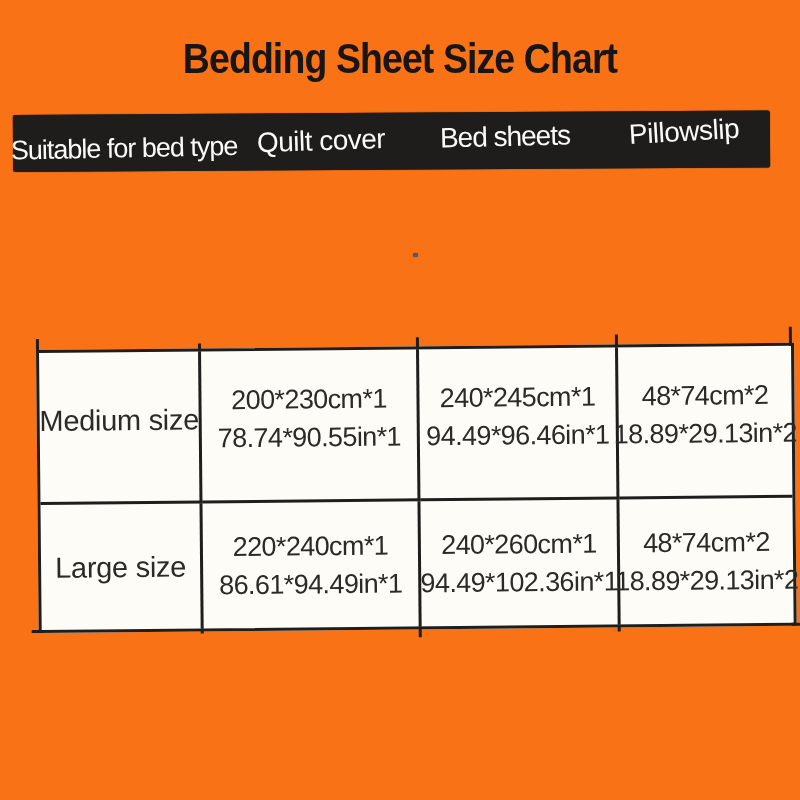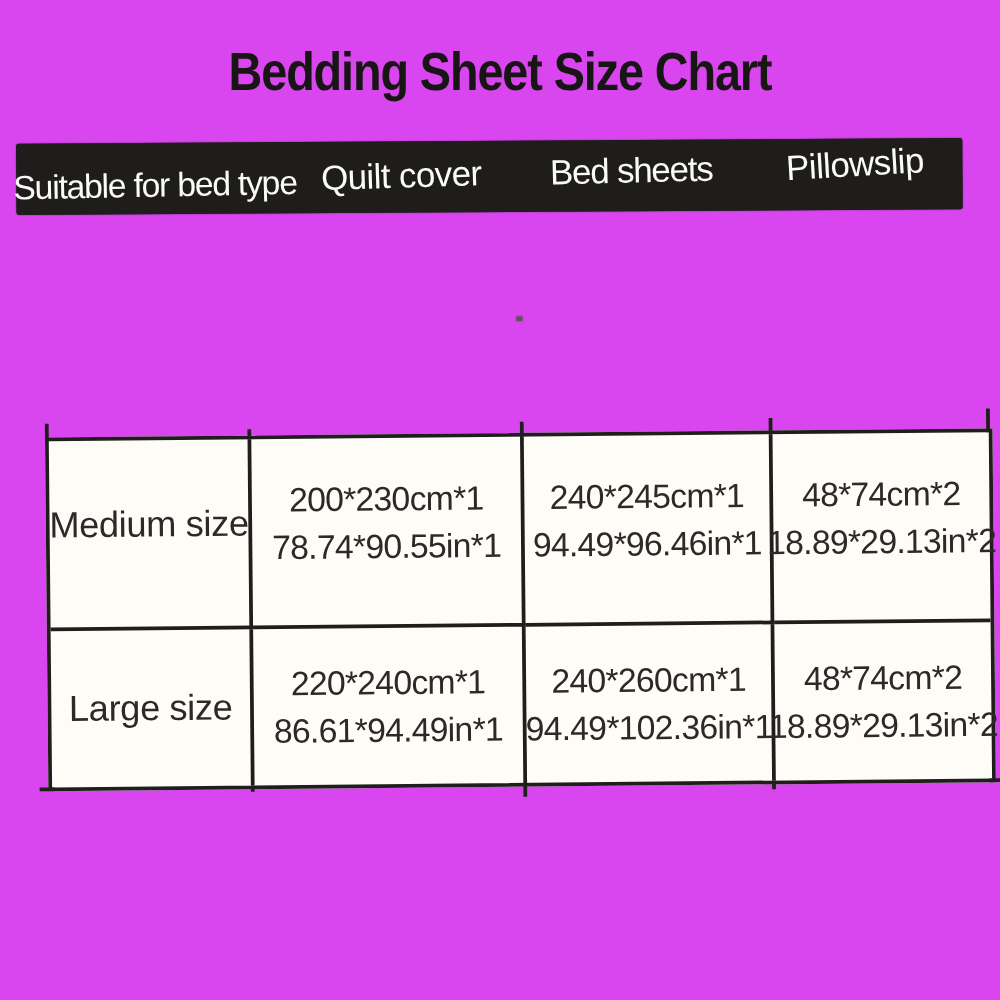--- a/index.html
+++ b/index.html
@@ -5,21 +5,21 @@
   html, body { margin: 0; padding: 0; }
   body {
     width: 800px; height: 800px;
     font-family: "Liberation Sans", "DejaVu Sans", sans-serif;
     background: #fbfaf2;
   }
   .canvas {
     position: relative;
     width: 800px; height: 800px;
     overflow: hidden;
-    background: #d946ef;
+    background: #f97316;
   }
 
   
   .title {
     position: absolute;
     top: 34px; left: 0; width: 800px;
     margin: 0;
     text-align: center;
     font-size: 43px;
     font-weight: 700;

